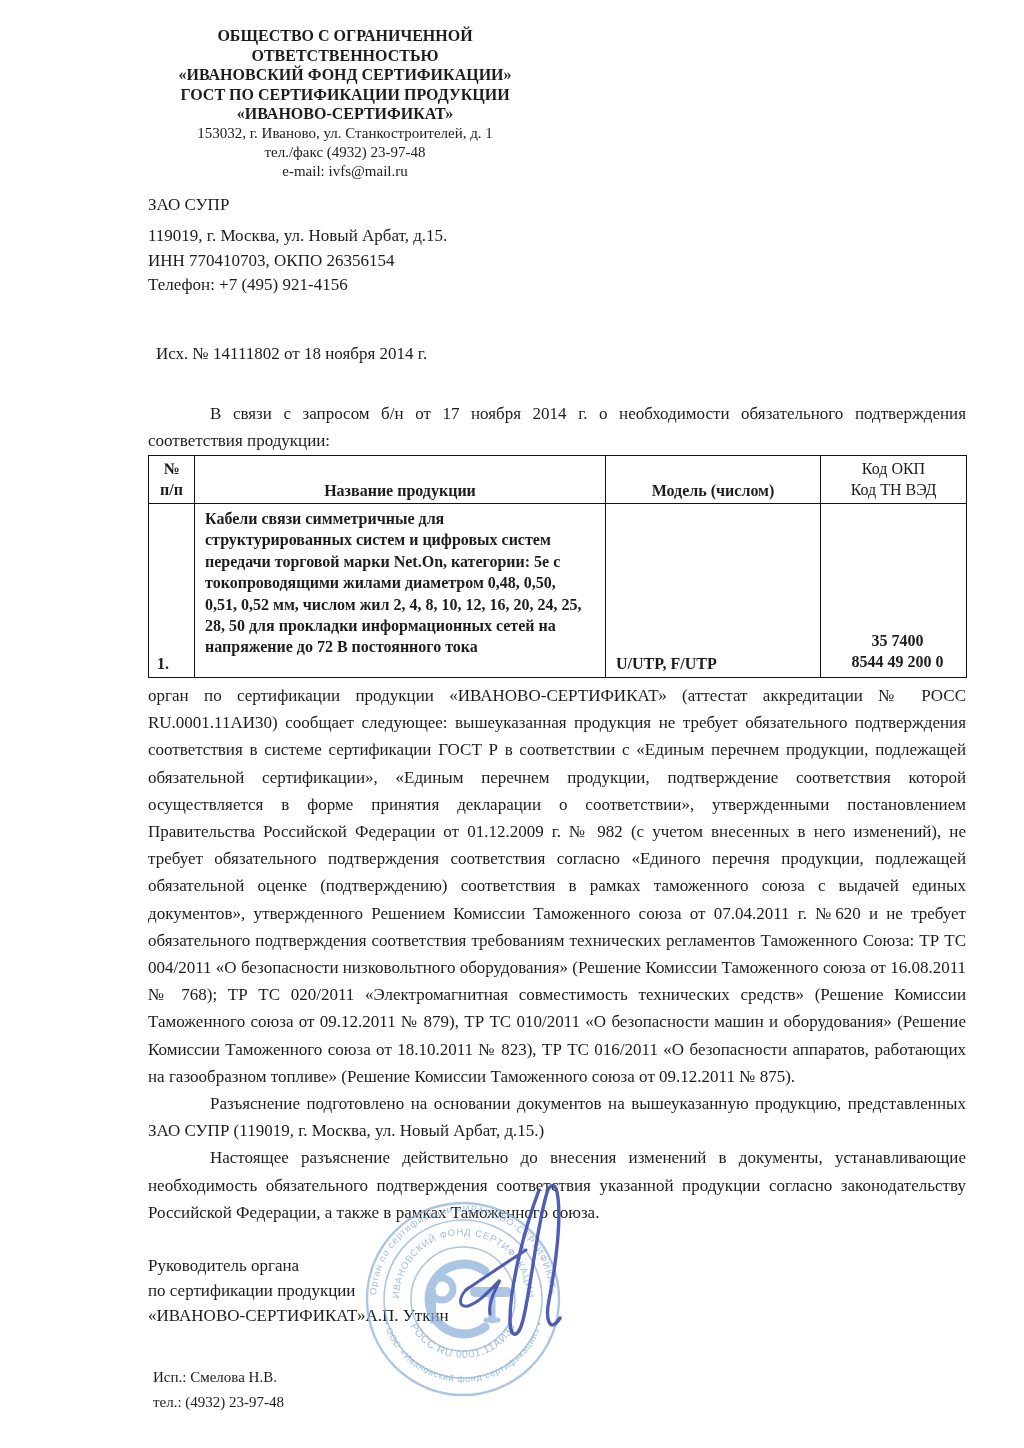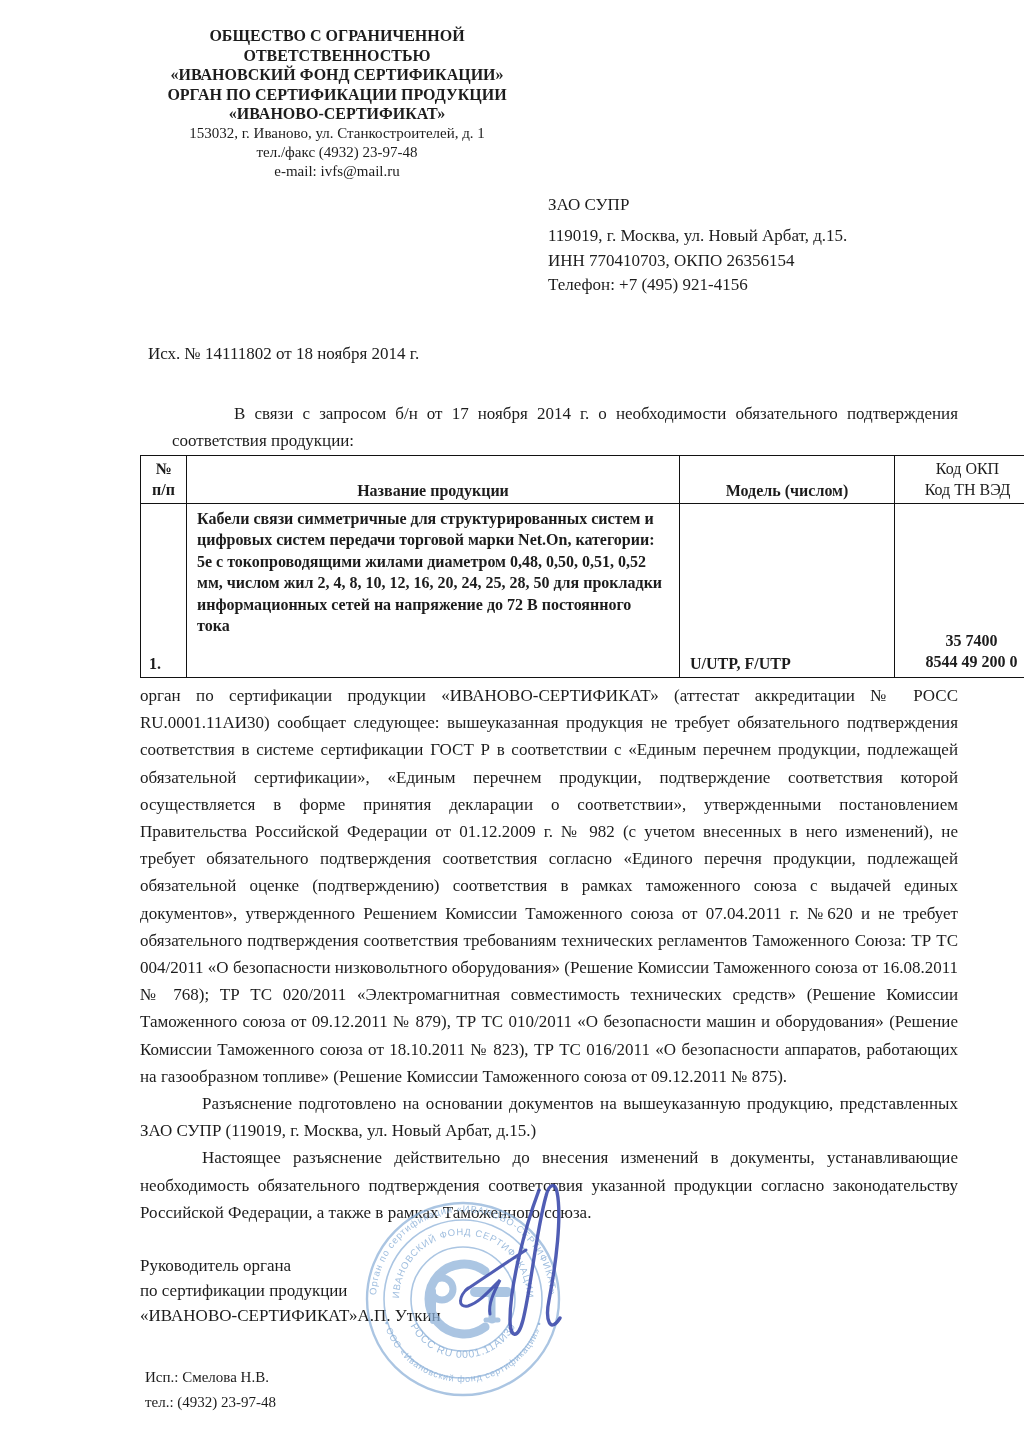--- a/index.html
+++ b/index.html
@@ -3,41 +3,41 @@
 <meta charset="utf-8">
 <style>
   * { margin:0; padding:0; box-sizing:border-box; }
   html,body { background:#ffffff; }
   body {
     width:1024px; height:1448px; position:relative;
     font-family:"Liberation Serif", serif;
     color:#1c1c1c;
   }
   .content {
-    position:absolute; left:140px; top:0; width:818px;
+    position:absolute; left:148px; top:0; width:818px;
   }
   
   .letterhead { margin-top:26px; margin-left:10px; width:374px; text-align:center; }
   .letterhead .org-line { font-weight:bold; font-size:16px; line-height:19.5px; }
   .letterhead .contact-line { font-size:15px; line-height:19px; }
   
-  .recipient { margin-top:12px; margin-left:408px; width:410px; font-size:17px; line-height:24.5px; }
+  .recipient { margin-top:12px; width:410px; font-size:17px; line-height:24.5px; }
   .recipient .r-name { margin-bottom:7px; }
   
   .ref-line { margin-top:46px; margin-left:8px; font-size:17px; }
   
   p.para { font-size:17px; line-height:27.2px; text-align:justify; }
   p.indent { text-indent:62px; }
-  .intro { margin-top:36px;margin-left:32px; }
+  .intro { margin-top:36px; }
   .bb { font-weight:normal; }
   
   table.prod { border-collapse:collapse; width:818px; margin-top:1px; table-layout:fixed; }
   table.prod th, table.prod td { border:1.7px solid #121212; font-size:16px; }
   th.c-num-h { width:46px; vertical-align:middle; text-align:center; font-weight:bold; line-height:21px; }
-  th.c-name-h { width:493px; vertical-align:bottom; text-align:center; font-weight:bold; padding-bottom:3px;margin-left:28px; }
+  th.c-name-h { width:411px; vertical-align:bottom; text-align:center; font-weight:bold; padding-bottom:3px;margin-left:28px; }
   th.c-model-h { width:215px; vertical-align:bottom; text-align:center; font-weight:bold; padding-bottom:3px; }
   th.c-code-h { width:146px; vertical-align:middle; text-align:center; font-weight:normal; line-height:21px; }
   tr.hdr { height:48px; }
   tr.row1 { height:174px; }
   td.c-num { vertical-align:bottom; padding:2px 2px 4px 8px; font-weight:bold; }
   td.c-name { vertical-align:top; padding:4px 16px 4px 10px; font-weight:bold;
               font-size:15.5px; line-height:21.4px; }
   td.c-model { vertical-align:bottom; padding:2px 4px 4px 10px; font-weight:bold; }
   td.c-code { vertical-align:bottom; padding:2px 4px 4px 12px; font-weight:bold; line-height:21.5px;text-align:center; }
   .p-after-table { margin-top:4px; }
@@ -52,21 +52,21 @@
 </style>
 </head>
 <body>
 
 <div class="content">
 
   <div class="letterhead">
     <div class="org-line">ОБЩЕСТВО С ОГРАНИЧЕННОЙ</div>
     <div class="org-line">ОТВЕТСТВЕННОСТЬЮ</div>
     <div class="org-line">«ИВАНОВСКИЙ ФОНД СЕРТИФИКАЦИИ»</div>
-    <div class="org-line">ОРГАН ПО СЕРТИФИКАЦИИ ПРОДУКЦИИ</div>
+    <div class="org-line">ГОСТ ПО СЕРТИФИКАЦИИ ПРОДУКЦИИ</div>
     <div class="org-line">«ИВАНОВО-СЕРТИФИКАТ»</div>
     <div class="contact-line">153032, г. Иваново, ул. Станкостроителей, д. 1</div>
     <div class="contact-line">тел./факс (4932) 23-97-48</div>
     <div class="contact-line">e-mail: ivfs@mail.ru</div>
   </div>
 
   <div class="recipient">
     <div class="r-name">ЗАО СУПР</div>
     <div>119019, г. Москва, ул. Новый Арбат, д.15.</div>
     <div>ИНН 770410703, ОКПО 26356154</div>

